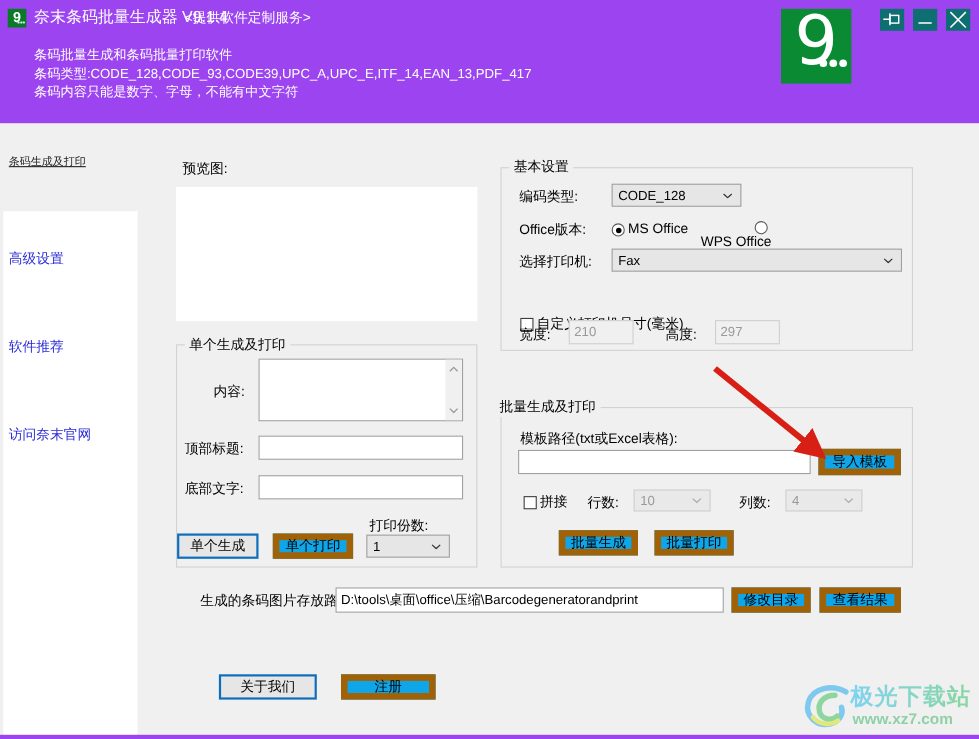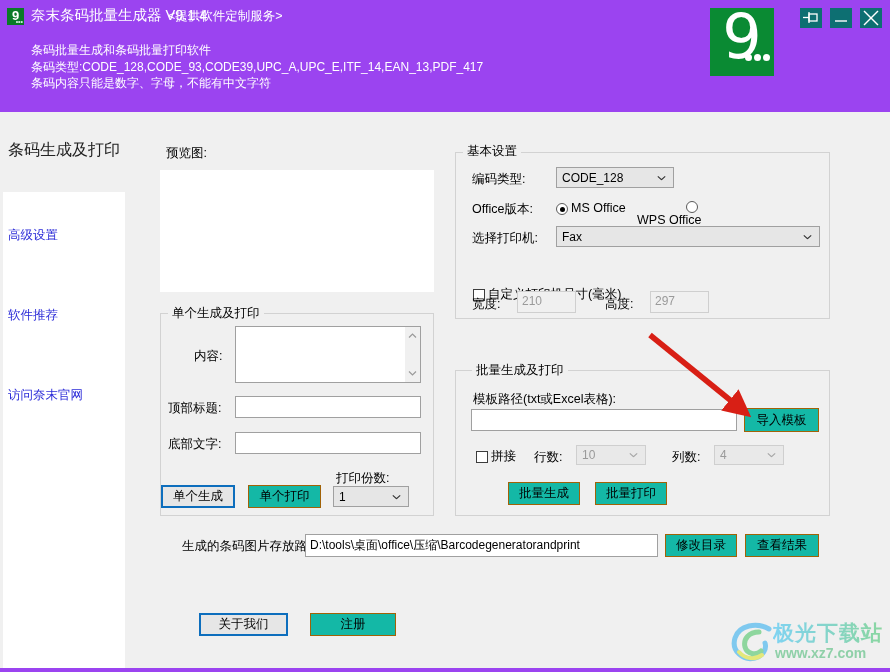--- a/index.html
+++ b/index.html
@@ -29,33 +29,33 @@
   .logo-dots i{display:inline-block;width:7px;height:7px;border-radius:50%;background:#fff;margin-left:2px;}
   .logo-text{position:absolute;left:706px;top:80px;width:72px;text-align:center;color:#fff;font-size:13px;margin-top:48px;}
 
   .winbtn{position:absolute;top:8px;width:22px;height:20px;background:#0d6f72;cursor:default;}
   .winbtn svg{display:block;}
   #btn-pin{left:800px;}
   #btn-min{left:830px;}
   #btn-close{left:860px;}
 
   
-  .side-head{position:absolute;left:8px;top:140px;color:#222;font-size:16px;white-space:nowrap;}
+  .side-head{position:absolute;left:8px;top:140px;color:#222;font-size:10px;white-space:nowrap;text-decoration:underline;}
   .side-panel{position:absolute;left:3px;top:192px;width:122px;height:477px;background:#ffffff;}
   .side-link{position:absolute;left:8px;color:#2b2bd8;font-size:12.5px;white-space:nowrap;cursor:pointer;}
   #side-link-0{top:227px;}
   #side-link-1{top:307px;}
   #side-link-2{top:387px;}
 
   
   .lbl{position:absolute;font-size:12.5px;color:#000;white-space:nowrap;}
   .txt{position:absolute;box-sizing:border-box;border:1px solid #a0a0a0;background:#fff;
        font-family:"Liberation Sans",sans-serif;font-size:12px;color:#000;padding:2px 4px;outline:none;}
   .txt.disabled{background:#f0f0f0;border:1px solid #cfcfcf;color:#9a9a9a;}
-  .btn{position:absolute;box-sizing:border-box;border:1px solid #a16207;background:#14b8a6;
+  .btn{position:absolute;box-sizing:border-box;border:6px solid #a16207;background:#0ea5e9;
        font-family:"Liberation Sans",sans-serif;font-size:12.5px;color:#000;text-align:center;cursor:default;
        display:flex;align-items:center;justify-content:center;}
   .btn.focus{border:2px solid #0d6ebd;background:#e6e6e6;}
   .combo{position:absolute;box-sizing:border-box;border:1px solid #a0a0a0;background:#e6e6e6;
          font-size:12px;color:#000;display:flex;align-items:center;padding-left:5px;cursor:default;}
   .combo.disabled{background:#e9e9e9;border:1px solid #cfcfcf;color:#9a9a9a;}
   .combo .chev{position:absolute;right:7px;top:50%;transform:translateY(-50%);}
   .chevglyph{display:block;width:9px;height:5px;}
 
   .group{position:absolute;box-sizing:border-box;border:1px solid #d2d2d2;}
@@ -229,21 +229,21 @@
   <div class="lbl" style="left:472px;top:296px;">宽度:</div>
   <div class="txt disabled" style="left:517px;top:291px;width:59px;height:22px;">
     <span>210</span>
   </div>
   <div class="lbl" style="left:605px;top:296px;">高度:</div>
   <div class="txt disabled" style="left:650px;top:291px;width:59px;height:22px;">
     <span>297</span>
   </div>
 
   <div class="group" style="left:455px;top:370px;width:375px;height:146px;"></div>
-  <div class="group-title" style="left:472px;top:362px;">批量生成及打印</div>
+  <div class="group-title" style="left:450px;top:362px;">批量生成及打印</div>
 
   <div class="lbl" style="left:473px;top:391px;">模板路径(txt或Excel表格):</div>
   <div class="txt" style="left:471px;top:409px;width:266px;height:22px;">
     <span></span>
   </div>
   <div class="btn" style="left:744px;top:408px;width:75px;height:24px;">导入模板</div>
 
   <div class="check" style="left:476px;top:448px;">
     <span class="box"></span>
     <span>拼接</span>

